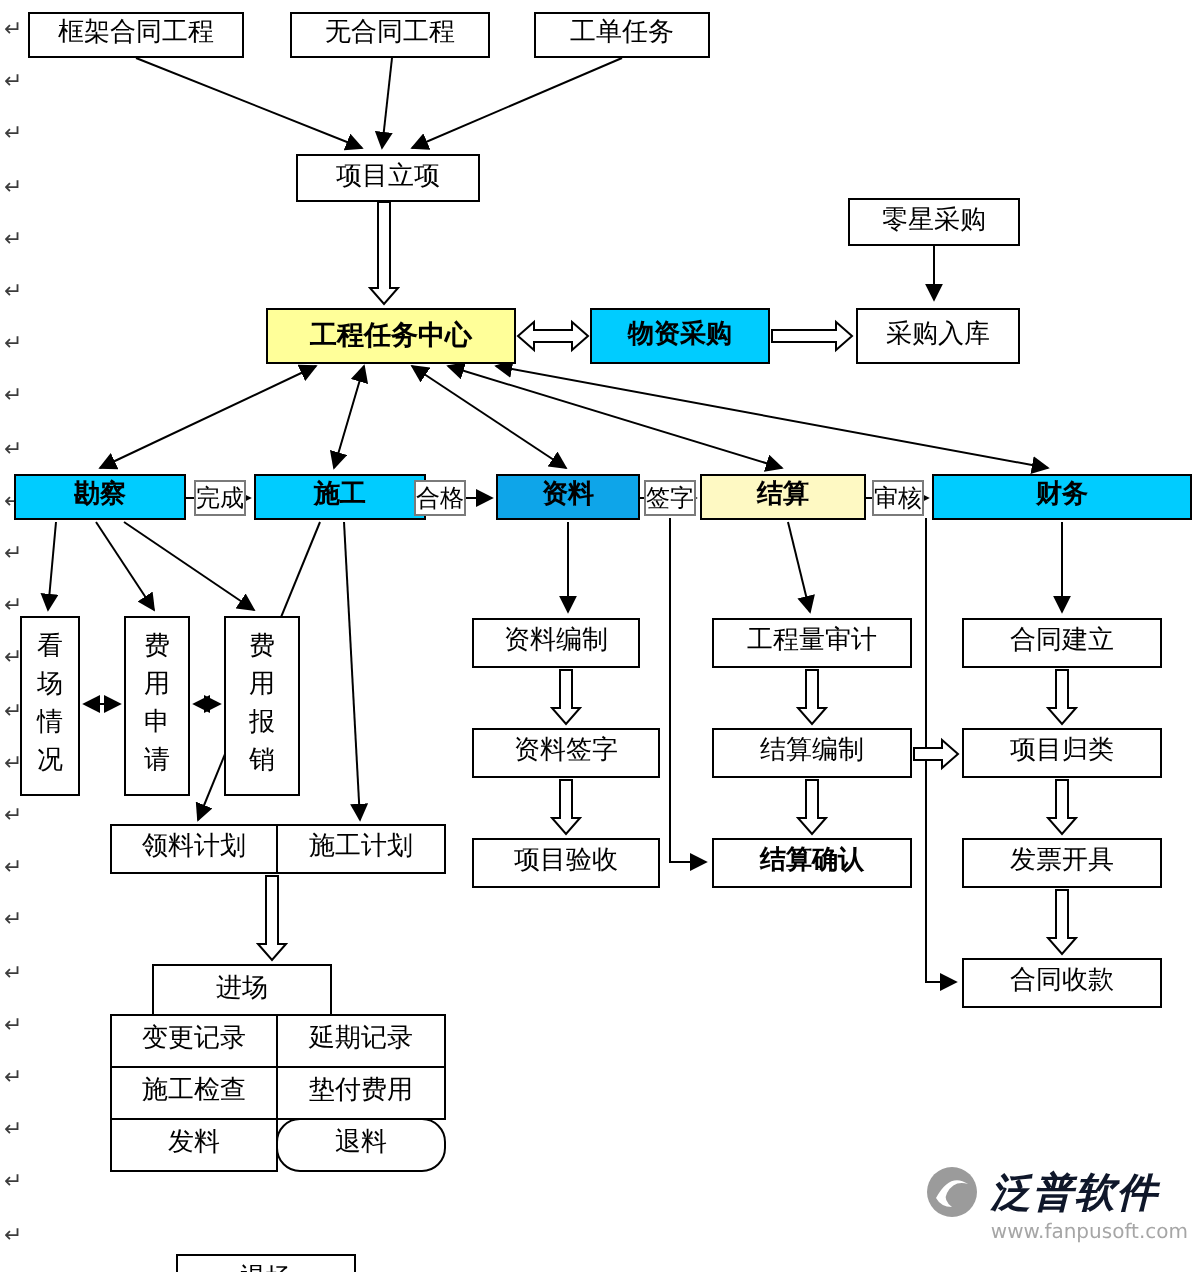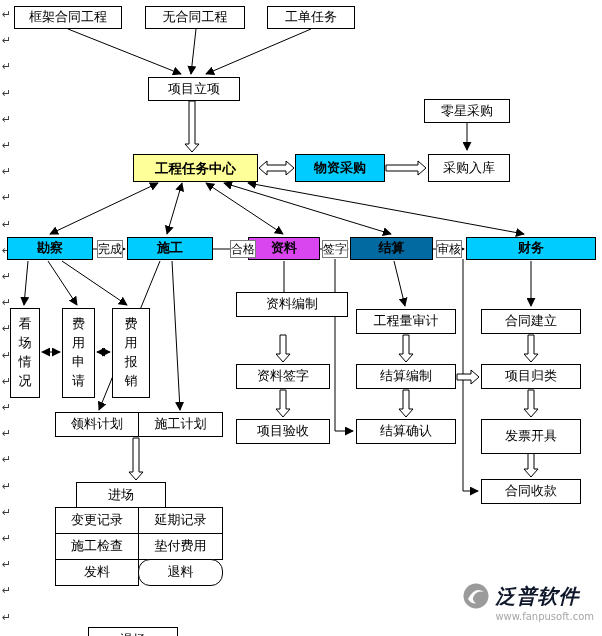--- a/index.html
+++ b/index.html
@@ -118,26 +118,26 @@
 
   <div class="box" style="left:148px;top:77px;width:92px;height:24px;">项目立项</div>
   <div class="box" style="left:424px;top:99px;width:86px;height:24px;">零星采购</div>
 
   <div class="box center-box" style="left: 133px; top: 154px; width: 125px; height: 28px; background: rgb(255, 255, 153);">工程任务中心</div>
   <div class="box stage" style="left: 295px; top: 154px; width: 90px; height: 28px; background: rgb(0, 204, 255);">物资采购</div>
   <div class="box" style="left:428px;top:154px;width:82px;height:28px;">采购入库</div>
 
   <div class="box stage" style="left: 7px; top: 237px; width: 86px; height: 23px; background: rgb(0, 204, 255);">勘察</div>
   <div class="box stage" style="left: 127px; top: 237px; width: 86px; height: 23px; background: rgb(0, 204, 255);">施工</div>
-  <div class="box stage" style="left: 248px; top: 237px; width: 72px; height: 23px; background: #d946ef;">资料</div>
-  <div class="box stage" style="left: 350px; top: 237px; width: 83px; height: 23px; background: #0369a1;">结算</div>
+  <div class="box stage" style="left: 248px; top: 237px; width: 72px; height: 23px; background: #0ea5e9;">资料</div>
+  <div class="box stage" style="left: 350px; top: 237px; width: 83px; height: 23px; background: #fef9c3;">结算</div>
   <div class="box stage" style="left: 466px; top: 237px; width: 130px; height: 23px; background: rgb(0, 204, 255);">财务</div>
 
   <div class="elabel" style="left:97px;top:240px;width:26px;height:18px;">完成</div>
-  <div class="elabel" style="left:230px;top:240px;width:26px;height:18px;">合格</div>
+  <div class="elabel" style="left:207px;top:240px;width:26px;height:18px;">合格</div>
   <div class="elabel" style="left:322px;top:240px;width:26px;height:18px;">签字</div>
   <div class="elabel" style="left:436px;top:240px;width:26px;height:18px;">审核</div>
 
   <div class="box vbox" style="left:10px;top:308px;width:30px;height:90px;">
       <span>看场情况</span>
     </div>
   <div class="box vbox" style="left:62px;top:308px;width:33px;height:90px;">
       <span>费用申请</span>
     </div>
   <div class="box vbox" style="left:112px;top:308px;width:38px;height:90px;">
@@ -149,31 +149,31 @@
 
   <div class="box" style="left:76px;top:482px;width:90px;height:26px;">进场</div>
   <div class="box" style="left:55px;top:507px;width:84px;height:27px;">变更记录</div>
   <div class="box" style="left:138px;top:507px;width:85px;height:27px;">延期记录</div>
   <div class="box" style="left:55px;top:533px;width:84px;height:27px;">施工检查</div>
   <div class="box" style="left:138px;top:533px;width:85px;height:27px;">垫付费用</div>
   <div class="box" style="left:55px;top:559px;width:84px;height:27px;">发料</div>
   <div class="box" style="left:138px;top:559px;width:85px;height:27px;border-radius:12px;">退料</div>
   <div class="box" style="left:88px;top:585px;width:90px;height:26px;margin-top:42px;">退场</div>
 
-  <div class="box" style="left:236px;top:292px;width:112px;height:25px;">资料编制</div>
+  <div class="box" style="left:236px;top:309px;width:84px;height:25px;">资料编制</div>
   <div class="box" style="left:236px;top:364px;width:94px;height:25px;">资料签字</div>
   <div class="box" style="left:236px;top:419px;width:94px;height:25px;">项目验收</div>
 
   <div class="box" style="left:356px;top:309px;width:100px;height:25px;">工程量审计</div>
   <div class="box" style="left:356px;top:364px;width:100px;height:25px;">结算编制</div>
-  <div class="box" style="left:356px;top:419px;width:100px;height:25px;">结算确认</div>
+  <div class="box" style="left:356px;top:419px;width:100px;height:25px;font-weight:bold;">结算确认</div>
 
   <div class="box" style="left:481px;top:309px;width:100px;height:25px;">合同建立</div>
   <div class="box" style="left:481px;top:364px;width:100px;height:25px;">项目归类</div>
-  <div class="box" style="left:481px;top:419px;width:100px;height:35px;">发票开具</div>
+  <div class="box" style="left:481px;top:419px;width:100px;height:25px;font-family:Liberation Mono, monospace;">发票开具</div>
   <div class="box" style="left:481px;top:479px;width:100px;height:25px;">合同收款</div>
 
   <div class="wm">
     <div class="wm-row">
       <span style="display:inline-flex;">
         <svg width="28" height="28" viewBox="0 0 28 28">
           <circle cx="14" cy="14" r="12.5" fill="#9b9b9b"></circle>
           <path d="M6,17 Q13,4 22,10 Q15,8 11.5,14.5 Q9.5,18 14,21.5 Q8.5,21.5 6,17 Z" fill="#fff"></path>
         </svg>
       </span>

